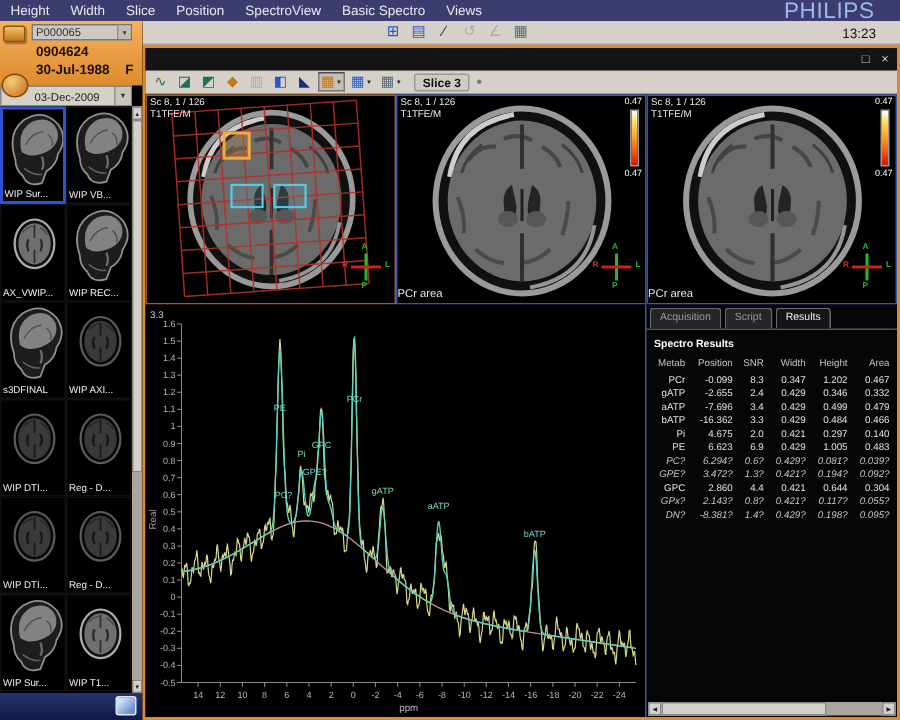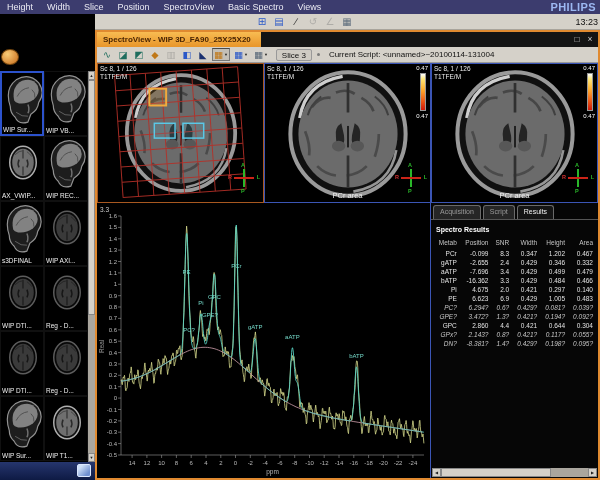--- a/index.html
+++ b/index.html
@@ -3,29 +3,29 @@
 <meta charset="utf-8">
 <style>
   html,body{margin:0;padding:0;width:600px;height:480px;overflow:hidden;background:#000;
     font-family:"Liberation Sans","DejaVu Sans",sans-serif;}
   *{box-sizing:border-box}
   #app{position:absolute;inset:0;width:600px;height:480px}
 
   
   #menubar{position:absolute;left:0;top:0;width:600px;height:14px;background:#3c3c6e;display:flex;align-items:center}
   .menu-item{color:#e9e9f2;font-size:9px;line-height:14px;padding:0 7px;white-space:nowrap}
-  #brand{margin-left:auto;color:#9cb8f2;font-weight:bold;font-size:11px;padding-right:4px;letter-spacing:.4px}
+  #brand{margin-left:auto;color:#9cb8f2;font-weight:normal;font-size:15px;padding-right:17px;letter-spacing:.4px}
 
   
   #top-toolbar{position:absolute;left:95px;top:14px;width:505px;height:16px;background:#d5d1c9;
     border-bottom:1px solid #a8a49c;display:flex;align-items:center}
   #tt-icons{display:flex;gap:3px;margin-left:160px}
   .tbtn{width:14px;height:13px;display:flex;align-items:center;justify-content:center;font-size:10px;line-height:13px}
   .tbtn.disabled{opacity:.45}
-  #clock{margin-left:auto;font-size:9px;color:#101010;padding-right:2px}
+  #clock{margin-left:auto;font-size:9px;color:#101010;padding-right:16px}
 
   
   #sidebar{position:absolute;left:0;top:14px;width:95px;height:466px;background:#000}
   #patient-area{position:absolute;left:0;top:0;width:95px;height:43px;background:linear-gradient(#f6b05e,#de8a2c)}
   #folder-icon{position:absolute;left:2px;top:3px;width:15px;height:11px;background:linear-gradient(#f2c268,#c27a1a);
     border:1px solid #8a5510;border-radius:2px;box-shadow:1px 1px 1px rgba(0,0,0,.35)}
   #patient-combo{position:absolute;left:21px;top:2px;width:67px;height:11px;background:#cdc9c1;border:1px solid #777;
     font-size:7.5px;color:#333;display:flex;align-items:center;padding-left:2px}
   #patient-combo .arr{margin-left:auto;width:9px;height:9px;background:#c2beb6;border-left:1px solid #938f89;
     font-size:4.5px;display:flex;align-items:center;justify-content:center;color:#333}
@@ -61,37 +61,37 @@
   .wbtn{width:10px;height:11px;color:#cfcfcf;font-size:8.5px;line-height:11px;text-align:center}
 
   #sv-toolbar{position:absolute;left:0;top:15px;width:501px;height:16px;background:#d5d1c9;border-bottom:1px solid #999;
     display:flex;align-items:center;padding-left:3px;gap:2px}
   .svbtn{height:13px;min-width:14px;display:flex;align-items:center;justify-content:center;font-size:9.5px;
     border:1px solid #d5d1c9;padding:0 1px}
   .svbtn.pressed{border:1px solid #777;border-top-color:#4a4a4a;background:#c3bfb7}
   .svbtn.disabled{opacity:.4}
   .svbtn .dd{font-size:4px;margin-left:1px;color:#222}
   .sep{width:3px;height:3px;background:#7a7a7a;border-radius:50%;margin:0 3px;flex:none}
-  #slice-btn{margin-left:4px;font-size:8px;font-weight:normal;color:#101010;padding:0 5px;height:12px;line-height:11px;
+  #slice-btn{margin-left:4px;font-size:8px;font-weight:bold;color:#101010;padding:0 5px;height:12px;line-height:11px;
     border:1px solid #999;border-radius:2px;background:#cfcbc3;white-space:nowrap}
   #script-text{margin-left:4px;font-size:8px;color:#101010;white-space:nowrap}
 
   
   #viewports{position:absolute;left:0;top:31px;width:501px;height:140px;display:flex}
   .viewport{position:relative;width:167px;height:140px;background:#000;border:1px solid #3b55b5;overflow:hidden}
   .viewport.sel{border-color:#a85820}
   .vp-label{position:absolute;left:2px;top:1px;font-size:6.5px;line-height:7.5px;color:#eaeaea;z-index:5}
   .vp-brain{position:absolute;left:9px;top:3px;width:148px;height:134px;z-index:1}
   .viewport.sel .vp-brain{left:14px;top:6px;width:138px;height:126px}
   .vp-grid{position:absolute;inset:0;z-index:3}
   .cb-top{position:absolute;right:2px;top:1px;font-size:6px;color:#fff;z-index:5}
   .colorbar{position:absolute;right:4px;top:9px;width:6px;height:38px;border:1px solid #999;z-index:5;
     background:linear-gradient(180deg,#ffffff 0%,#ffe878 14%,#ffb030 42%,#f06018 72%,#cf1808 100%)}
   .cb-bottom{position:absolute;right:2px;top:49px;font-size:6px;color:#fff;z-index:5}
-  .area-label{position:absolute;left:0;right:0;bottom:2px;text-align:center;font-size:7.5px;color:#ececec;z-index:5}
+  .area-label{position:absolute;left:0;right:0;bottom:2px;font-size:7.5px;color:#ececec;z-index:5}
   .orient{position:absolute;width:24px;height:24px;right:7px;bottom:12px;z-index:6}
   .orient .ov{position:absolute;left:11px;top:3px;width:2px;height:18px;background:#2ab82a}
   .orient .oh{position:absolute;top:11px;left:2px;width:20px;height:2px;background:#cc2418}
   .orient span{position:absolute;font-size:5.5px;font-weight:bold;color:#2ab82a}
   .orient .oA{left:9px;top:-4px}.orient .oP{left:9px;bottom:-4px}
   .orient .oR{left:-4px;top:8px;color:#d03030}.orient .oL{right:-4px;top:8px}
 
   
   #spectrum{position:absolute;left:0;top:171px;width:333px;height:275px;background:#000}
 
@@ -170,21 +170,35 @@
         <div class="tbtn" style="color: rgb(42, 88, 200);">▤</div>
         <div class="tbtn" style="color: rgb(48, 48, 48);">∕</div>
         <div class="tbtn disabled" style="color: rgb(128, 128, 128);">↺</div>
         <div class="tbtn disabled" style="color: rgb(128, 128, 128);">∠</div>
         <div class="tbtn" style="color: rgb(90, 106, 122);">▦</div>
       </div>
     <span id="clock">13:23</span>
   </div>
 
   <div id="sidebar">
+    <div id="patient-area">
+      <div id="folder-icon"></div>
+      <div id="patient-combo">
+        <span>P000065</span>
+        <span class="arr">▼</span>
+      </div>
+      <div id="patient-number">0904624</div>
+      <div id="birth-date">30-Jul-1988</div>
+      <div id="sex-field">F</div>
+    </div>
     <div id="patient-disc"></div>
+    <div id="date-combo">
+      <span>03-Dec-2009</span>
+      <span class="arr">▼</span>
+    </div>
     <div id="thumbs">
         <div class="thumb sel">
           <svg viewBox="0 0 44 54" style="opacity:0.95">
             <use href="#brainSag"></use>
           </svg>
           <div class="tlabel">WIP Sur...</div>
         </div>
         <div class="thumb">
           <svg viewBox="0 0 44 54" style="opacity:0.95">
             <use href="#brainSag"></use>
@@ -257,23 +271,20 @@
       <div id="vthumb"></div>
       <div class="sarr" style="bottom:0">▼</div>
     </div>
     <div id="sidebar-bottom">
       <div id="tray-icon"></div>
     </div>
   </div>
 
   <div id="main-window">
     <div id="title-bar">
-      <div id="title-tab">
-        <span>SpectroView - WIP 3D_FA90_25X25X20</span>
-      </div>
       <div id="win-buttons">
         <div class="wbtn">□</div>
         <div class="wbtn">×</div>
       </div>
     </div>
 
     <div id="sv-toolbar">
       <span id="sv-icons" style="display:flex;gap:2px">
           <div class="svbtn">
             <span style="color:#1f6e5e">∿</span>
@@ -304,24 +315,20 @@
             <span style="color:#2a58c8">▦</span>
             <span class="dd">▼</span>
           </div>
           <div class="svbtn">
             <span style="color:#5a6a7a">▦</span>
             <span class="dd">▼</span>
           </div>
         </span>
       <div id="slice-btn">Slice 3</div>
       <div class="sep"></div>
-      <div id="script-text">
-        <span>Current Script:</span>
-        <span>&lt;unnamed&gt;~20100114-131004</span>
-      </div>
     </div>
 
     <div id="viewports">
         <div class="viewport sel">
           <div class="vp-label">
             <div>Sc 8, 1 / 126</div>
             <div>T1TFE/M</div>
           </div>
           <svg class="vp-brain" viewBox="0 0 100 100">
             <use href="#brainAxial"></use>

